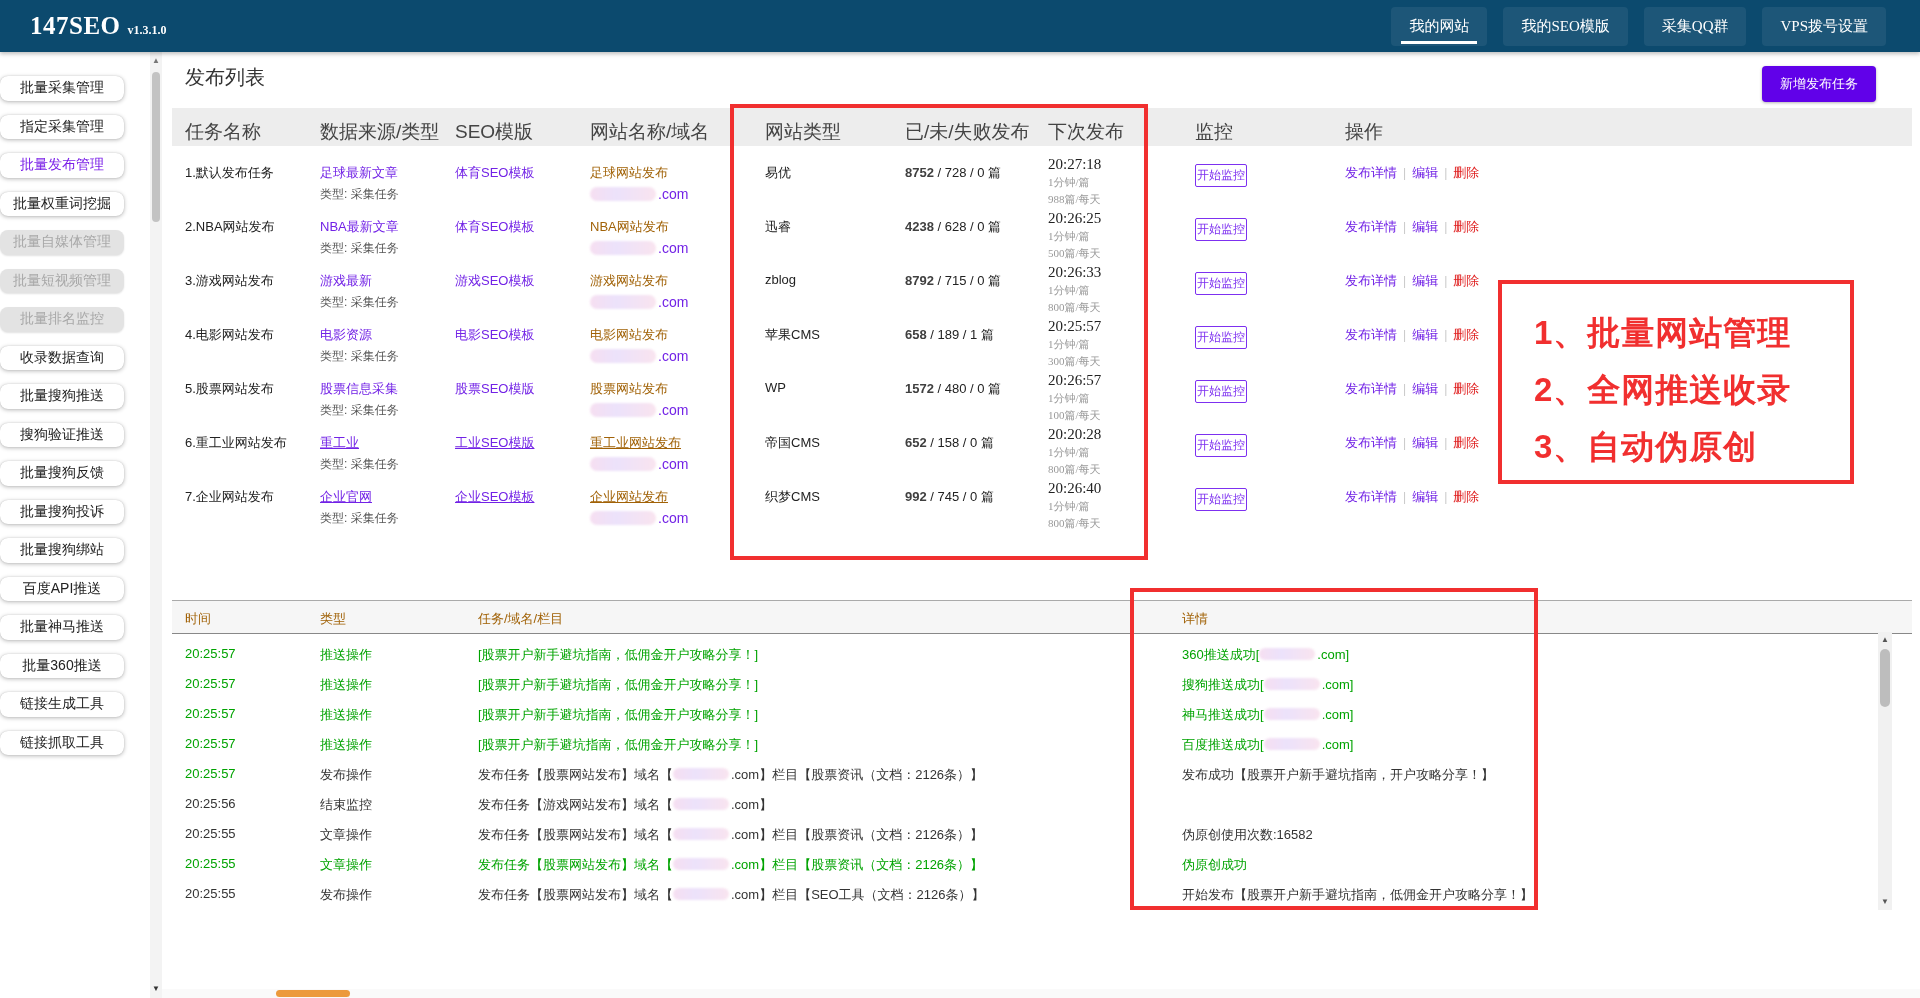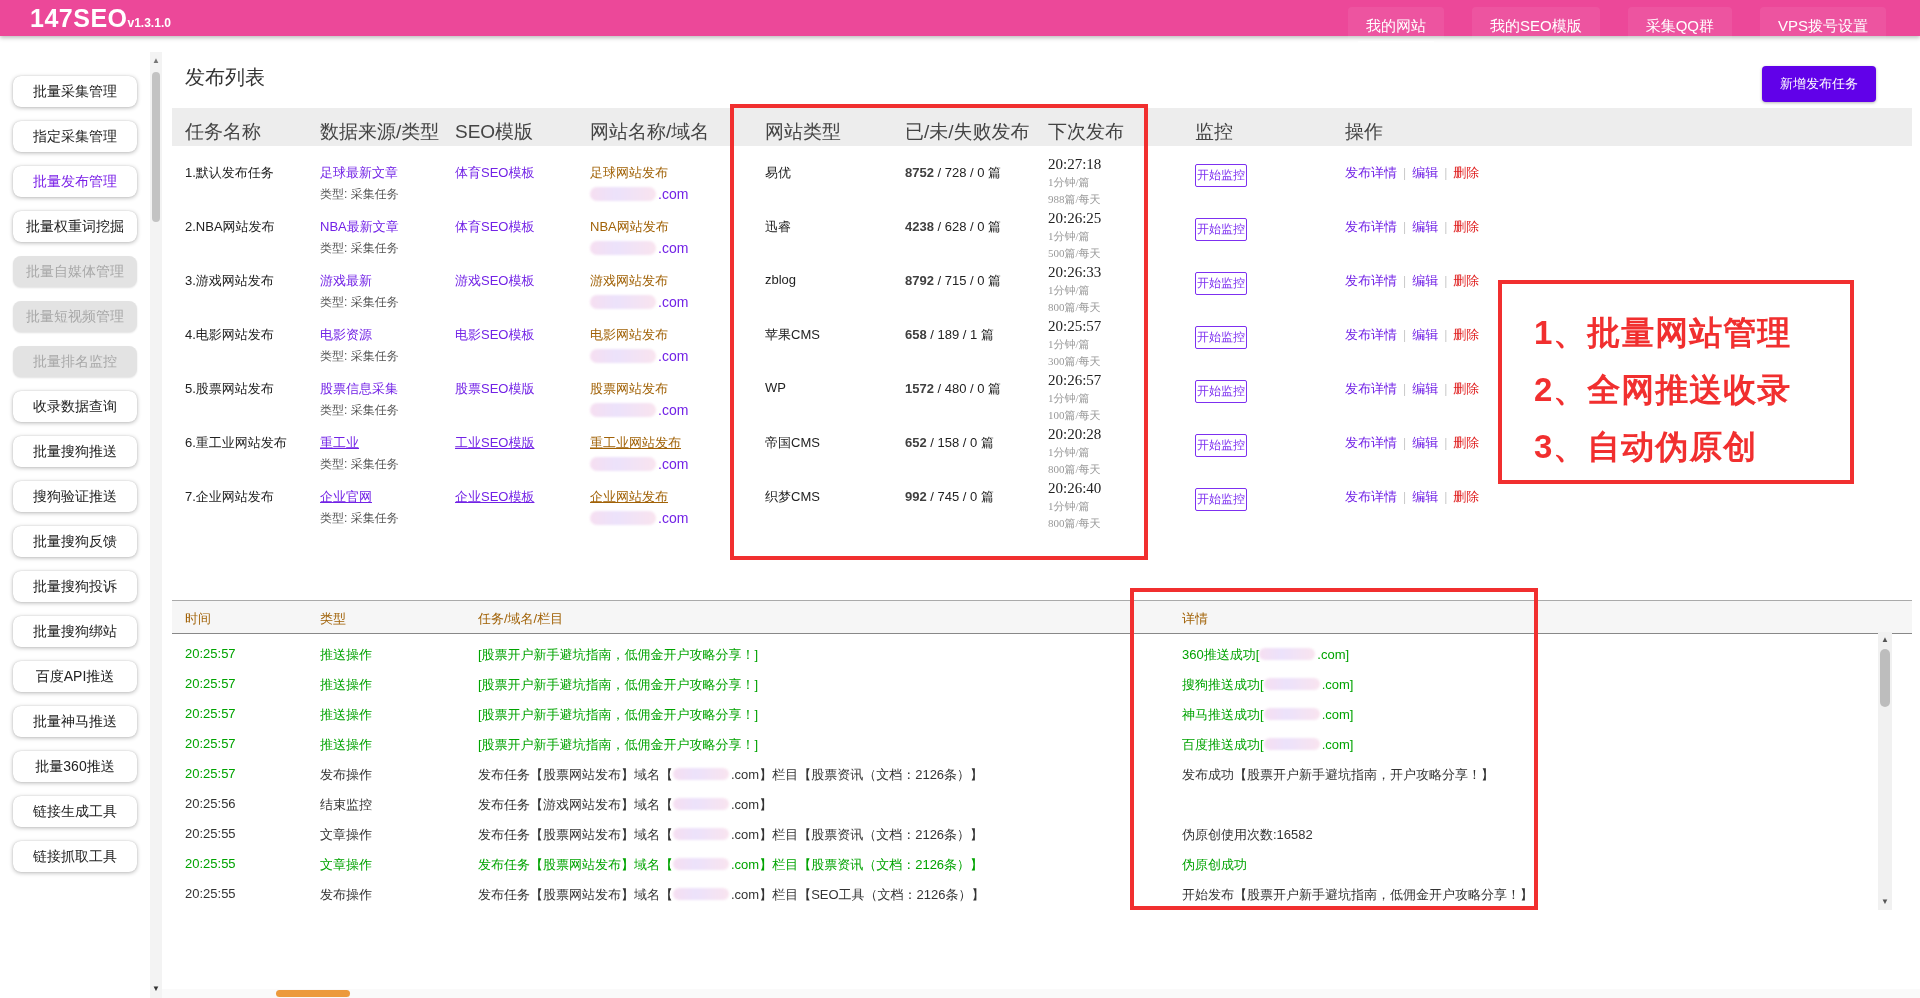--- a/index.html
+++ b/index.html
@@ -1,32 +1,32 @@
 <!DOCTYPE html>
 <html><head>
 <meta charset="utf-8">
 <style>
   * { margin:0; padding:0; box-sizing:border-box; }
   body { font-family:"Liberation Sans","DejaVu Sans",sans-serif; background:#d8d8d8; }
   .app { position:relative; width:1920px; height:998px; background:#ffffff; overflow:hidden; }
 
   
-  .tophdr { position:absolute; left:0; top:0; width:1920px; height:36px; background:#ec4899; z-index:20;
-            box-shadow:0 2px 4px rgba(0,0,0,.25); display:flex; align-items:center; }
+  .tophdr { position:absolute; left:0; top:0; width:1920px; height:52px; background:#0c4a6e; z-index:20;
+            box-shadow:0 2px 4px rgba(0,0,0,.25); display:flex; align-items:center;font-family:Liberation Serif, serif; }
   .brand { margin-left:30px; color:#fff; display:flex; align-items:baseline; }
   .brand .bname { font-size:25px; font-weight:bold; letter-spacing:.5px; }
-  .brand .bver { font-size:12px; font-weight:bold; }
-  .topnav { position:absolute; right:34px; top:0; height:52px; display:flex; align-items:center; gap:28px; }
+  .brand .bver { font-size:12px; margin-left:7px; font-weight:bold; }
+  .topnav { position:absolute; right:34px; top:0; height:52px; display:flex; align-items:center; gap:16px; }
   .nav-item { color:#fff; font-size:15px; padding:10px 18px; border-radius:4px; background:rgba(255,255,255,.07);
               cursor:pointer; position:relative; white-space:nowrap; }
   .nav-item.active::after { content:""; position:absolute; left:10px; right:10px; bottom:2px; height:3px; background:#fff; }
 
   
-  .sidebar { position:absolute; left:0; top:52px; width:150px; height:820px; background:#fff; z-index:10;
-             padding-top:24px; display:flex; flex-direction:column; align-items:center; gap:14px; }
+  .sidebar { position:absolute; left:0; top:52px; width:150px; height:703px; background:#fff; z-index:10;
+             padding-top:24px; display:flex; flex-direction:column; align-items:flex-start; gap:14px; }
   .side-btn { width:124px; height:38px; background:#fff; border-radius:8px; font-size:14px; color:#222;
               display:flex; align-items:center; justify-content:center; cursor:pointer; white-space:nowrap;
               box-shadow:0 1px 4px rgba(0,0,0,.28), 0 0 1px rgba(0,0,0,.2); }
   .side-btn.active { color:#7a1fe8; }
   .side-btn.disabled { background:#e3e3e3; color:#a8a8a8; box-shadow:0 1px 2px rgba(0,0,0,.12); cursor:default; }
 
   
   .vscroll-left { position:absolute; left:150px; top:52px; width:12px; height:946px; background:#f3f3f3; z-index:11; }
   .vscroll-left .arr { position:absolute; left:0; width:12px; height:14px; color:#777; font-size:8px; text-align:center; line-height:14px; }
   .vscroll-left .arr.up { top:2px; }

